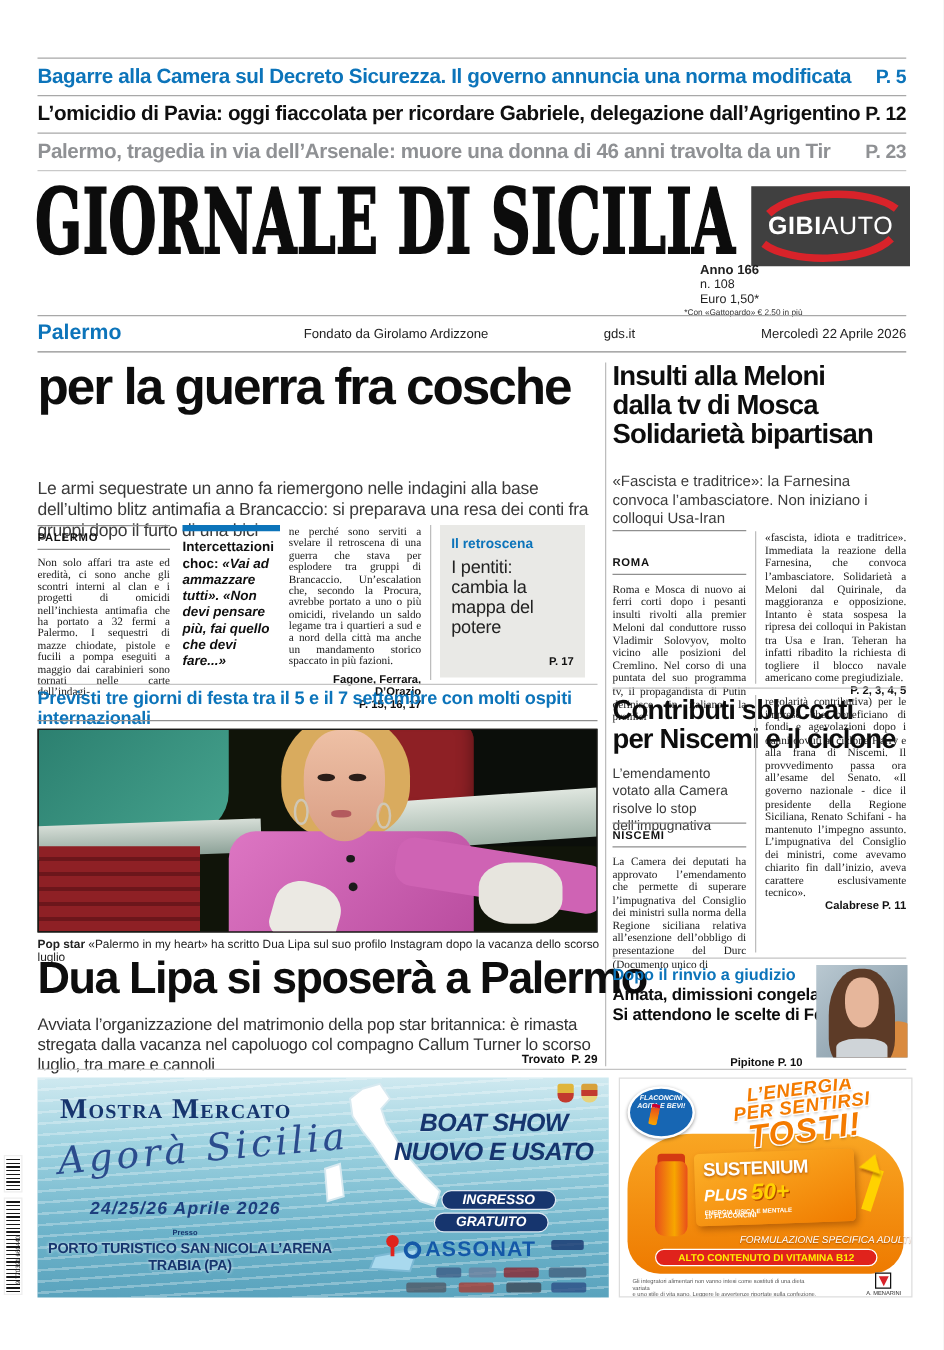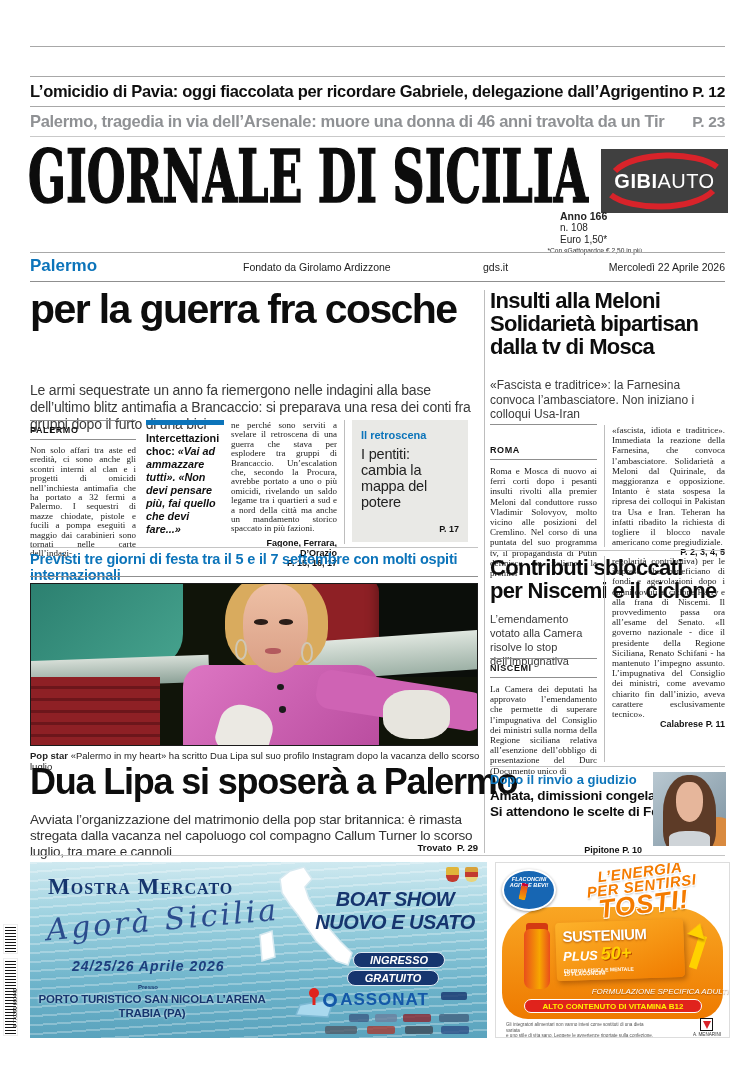--- a/index.html
+++ b/index.html
@@ -218,20 +218,24 @@
     background:repeating-linear-gradient(0deg,#161616 0 1px,#fff 1px 3px); }
   .bc-num { position:absolute; left:-34px; top:46px; width:90px; text-align:center;
     transform:rotate(-90deg); font-size:5px; color:#222; background:transparent; }
 </style>
 </head>
 <body>
 
 <div class="page">
 
   <div class="hr" style="left:30px; top:46px; width:695px;"></div>
+  <div class="tophead th-blue" style="top:47px;">
+    <span>Bagarre alla Camera sul Decreto Sicurezza. Il governo annuncia una norma modificata</span>
+    <span class="pg">P.  5</span>
+  </div>
   <div class="hr" style="left:30px; top:76px; width:695px;"></div>
   <div class="tophead th-black" style="top:77px;">
     <span>L’omicidio di Pavia: oggi fiaccolata per ricordare Gabriele, delegazione dall’Agrigentino</span>
     <span class="pg">P. 12</span>
   </div>
   <div class="hr" style="left:30px; top:106px; width:695px;"></div>
   <div class="tophead th-gray" style="top:107px;">
     <span>Palermo, tragedia in via dell’Arsenale: muore una donna di 46 anni travolta da un Tir</span>
     <span class="pg">P. 23</span>
   </div>
@@ -325,22 +329,22 @@
     <b>Pop star</b><span> «Palermo in my heart» ha scritto Dua Lipa sul suo profilo Instagram dopo la vacanza dello scorso luglio</span>
   </div>
   <div class="h2">Dua Lipa si sposerà a Palermo</div>
   <div class="standfirst2">Avviata l’organizzazione del matrimonio della pop star britannica: è rimasta stregata dalla vacanza nel capoluogo col compagno Callum Turner lo scorso luglio, tra mare e cannoli</div>
   <div class="byline2">
     <span>Trovato</span>&nbsp;&nbsp;<span>P. 29</span>
   </div>
 
   <div class="h3">
     <div>Insulti alla Meloni</div>
+    <div>dalla tv di Mosca</div>
     <div>Solidarietà bipartisan</div>
-    <div>dalla tv di Mosca</div>
   </div>
   <div class="standfirst3">«Fascista e traditrice»: la Farnesina convoca l’ambasciatore. Non iniziano i colloqui Usa-Iran</div>
 
   <div class="abs" style="left:490px; top:424px; width:107px;">
     <div class="kick-rule"></div>
     <div class="kicker-box" style="padding:4px 0;margin-top:16px;">ROMA</div>
     <div class="kick-rule" style="margin-bottom:6px;"></div>
     <div class="bodytxt" style="line-height:10.2px;">Roma e Mosca di nuovo ai ferri corti dopo i pesanti insulti rivolti alla premier Meloni dal conduttore russo Vladimir Solovyov, molto vicino alle posizioni del Cremlino. Nel corso di una puntata del suo programma tv, il propagandista di Putin definisce (in italiano) la premier</div>
   </div>
   <div class="vr" style="left:604px; top:425px; height:122px;"></div>

